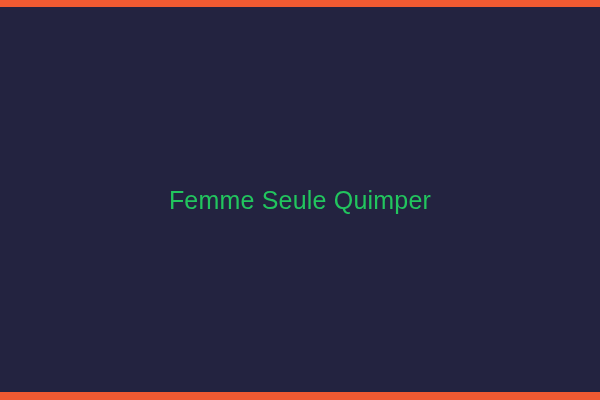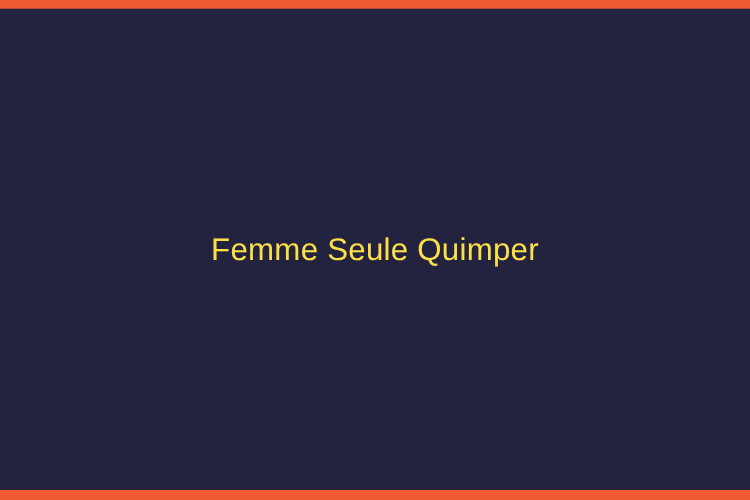--- a/index.html
+++ b/index.html
@@ -47,21 +47,21 @@
     height: 100%;
     display: flex;
     align-items: center;
     justify-content: center;
     padding: 0 24px;
     box-sizing: border-box;
   }
 
   .placeholder-title {
     margin: 15px;
-    color: #fde047;
+    color: #22c55e;
     font-family: "Liberation Sans", sans-serif;
     font-size: 25px;
     font-weight: 400;
     letter-spacing: 0.2px;
     line-height: 1.2;
     text-align: center;
     white-space: nowrap;
     -webkit-font-smoothing: antialiased;
   }
 </style>

